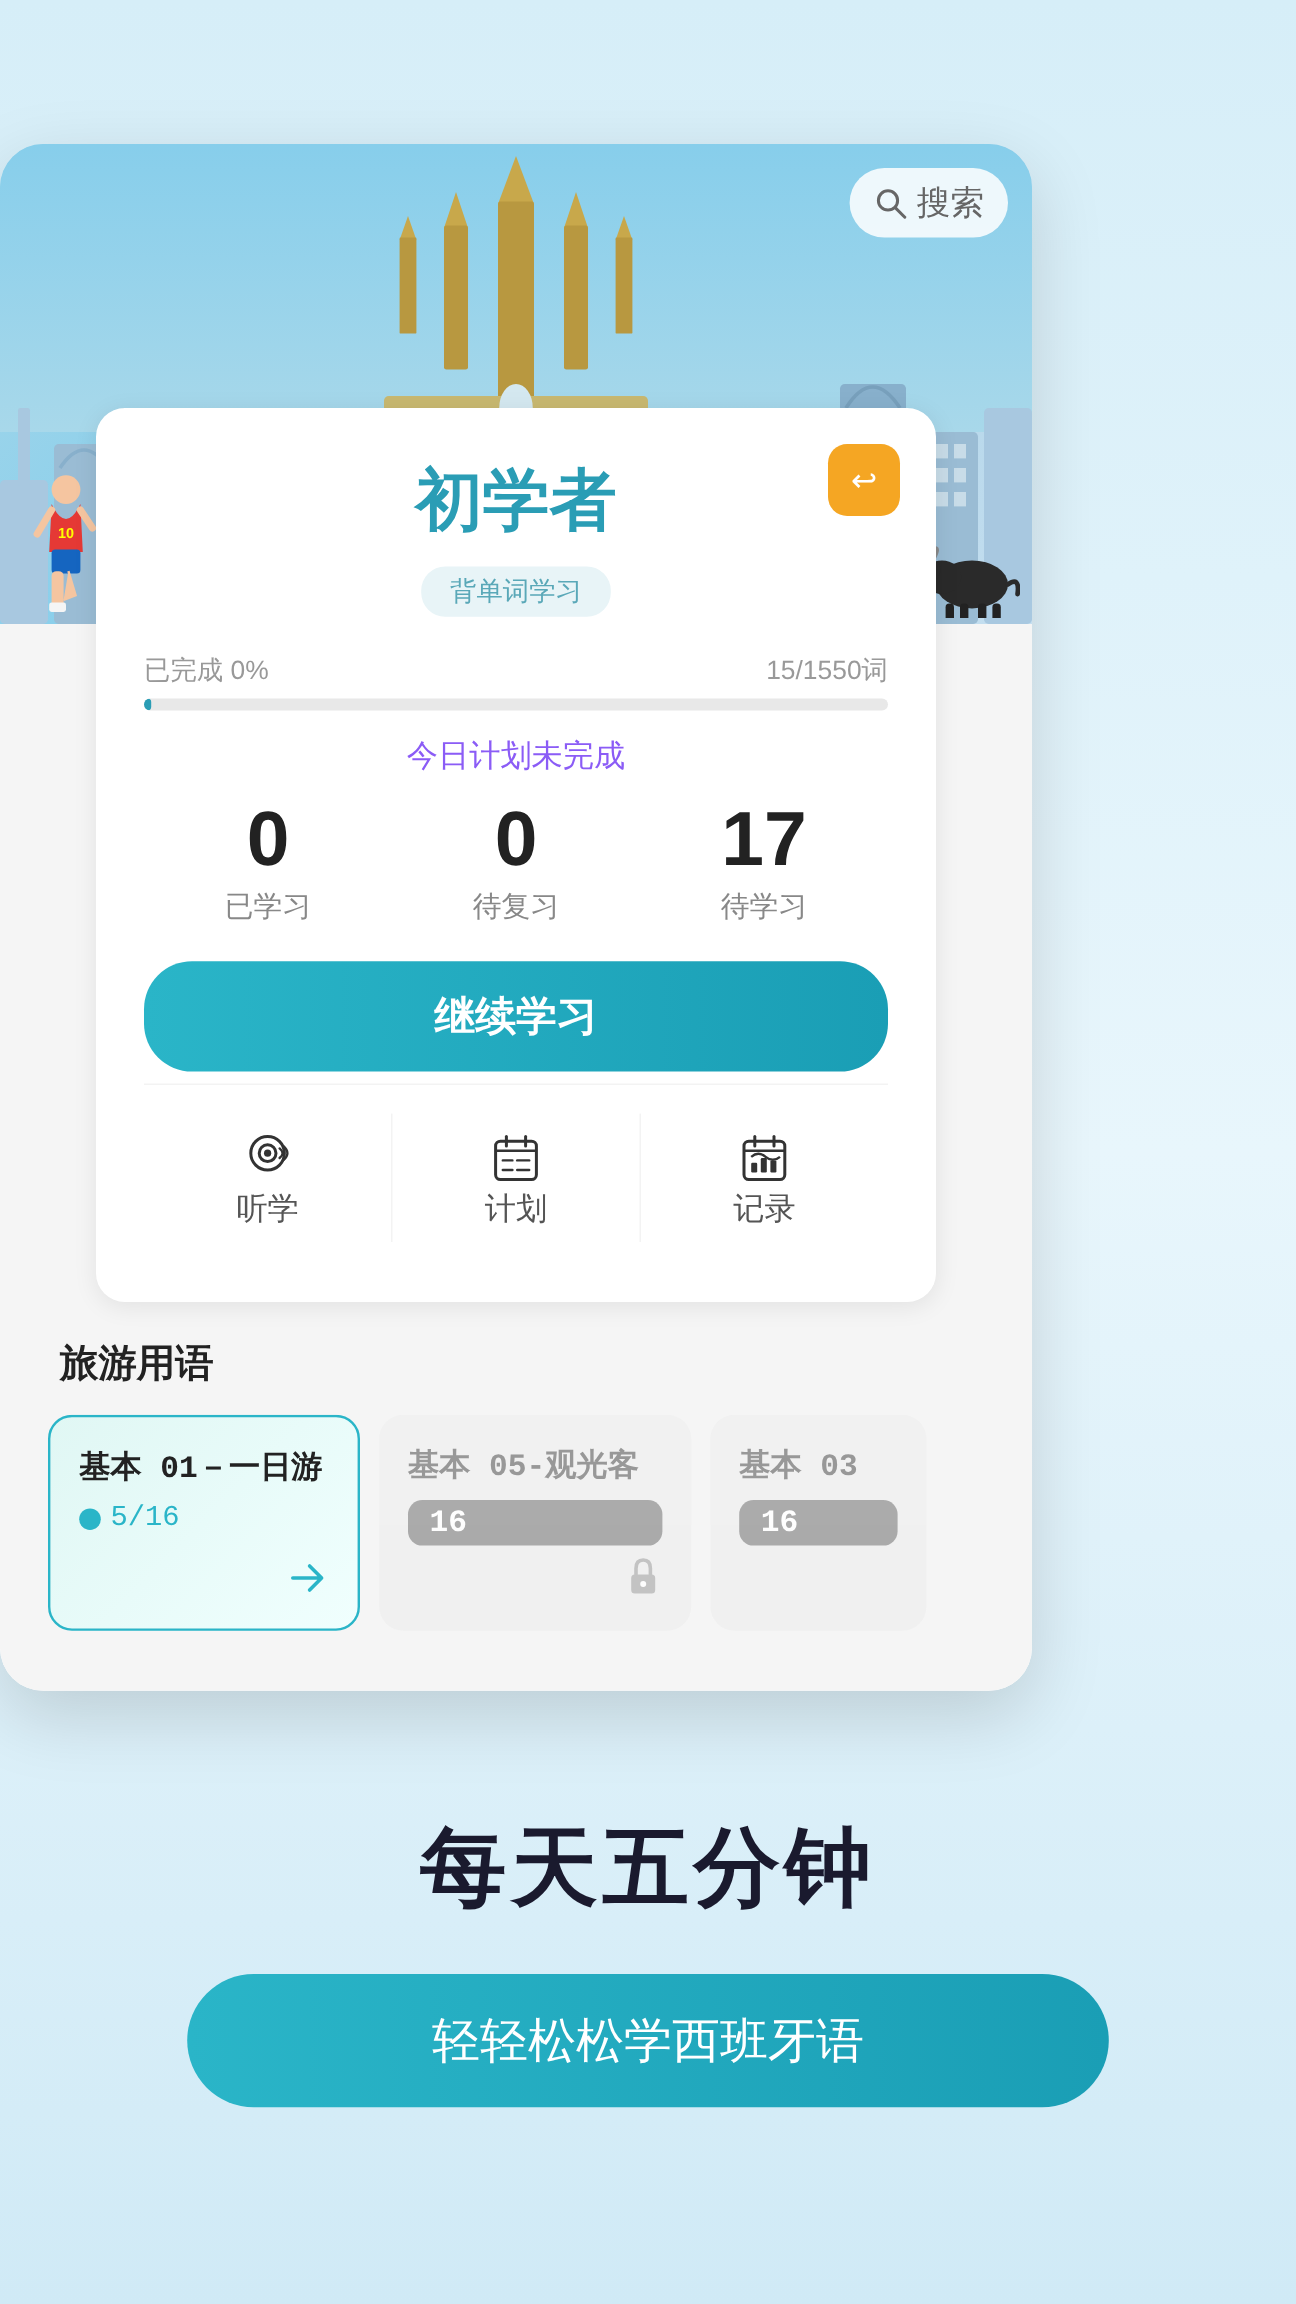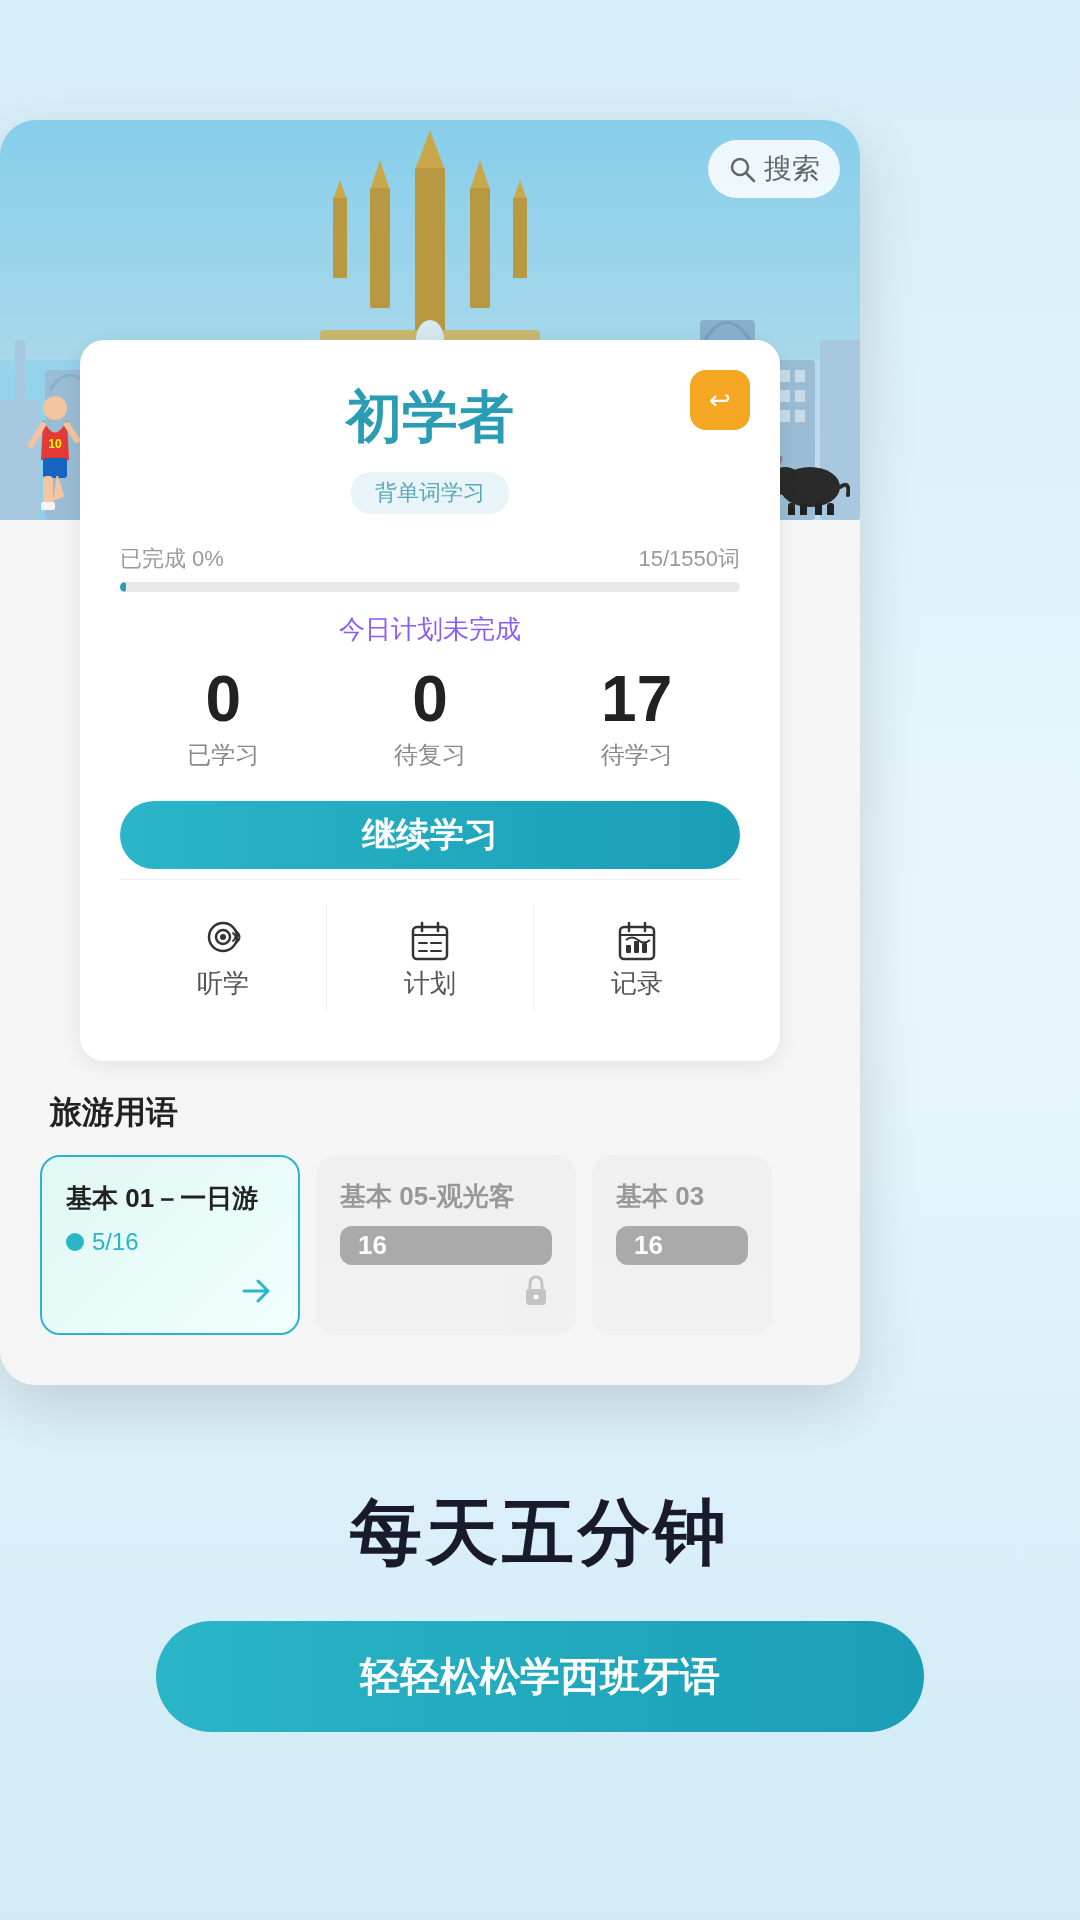--- a/index.html
+++ b/index.html
@@ -208,21 +208,21 @@
 
     .stat-label {
       font-size: 24px;
       color: #888;
       margin-top: 8px;
     }
 
     
     .continue-btn {
       width: 100%;
-      height: 68px;
+      height: 92px;
       background: linear-gradient(90deg, #2ab5c8 0%, #1a9eb5 100%);
       border-radius: 40px;
       display: flex;
       align-items: center;
       justify-content: center;
       font-size: 34px;
       font-weight: 600;
       color: white;
       cursor: pointer;
       margin-bottom: 10px;
@@ -280,20 +280,21 @@
     }
 
     .course-card {
       flex: 0 0 260px;
       min-height: 180px;
       border-radius: 20px;
       padding: 24px;
       position: relative;
       display: flex;
       flex-direction: column;
+      font-family: Liberation Mono, monospace;
     }
 
     .course-card-active {
       background: linear-gradient(135deg, #e0f7f4 0%, #f0fffe 100%);
       border: 2px solid #2ab5c8;
     }
 
     .course-card-locked {
       background: #f0f0f0;
       opacity: 0.85;
@@ -363,21 +364,21 @@
       margin-bottom: 40px;
       letter-spacing: 4px;
     }
 
     .cta-button {
       display: inline-block;
       background: linear-gradient(90deg, #2ab5c8 0%, #1a9eb5 100%);
       border-radius: 60px;
       padding: 28px 80px;
       font-size: 40px;
-      font-weight: 700;
+      font-weight: 400;
       color: white;
       cursor: pointer;
       width: 80%;
       text-align: center;
     }
   </style>
 </head>
 <body>
 
 <div style="width:1080px; min-height:1920px; position:relative; background:linear-gradient(180deg,#d6eef8 0%,#e8f6fc 50%,#d0eaf6 100%);">

